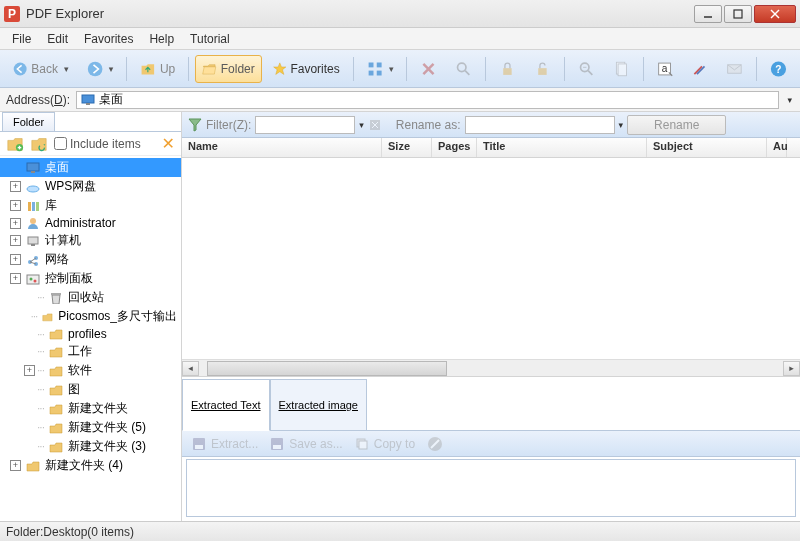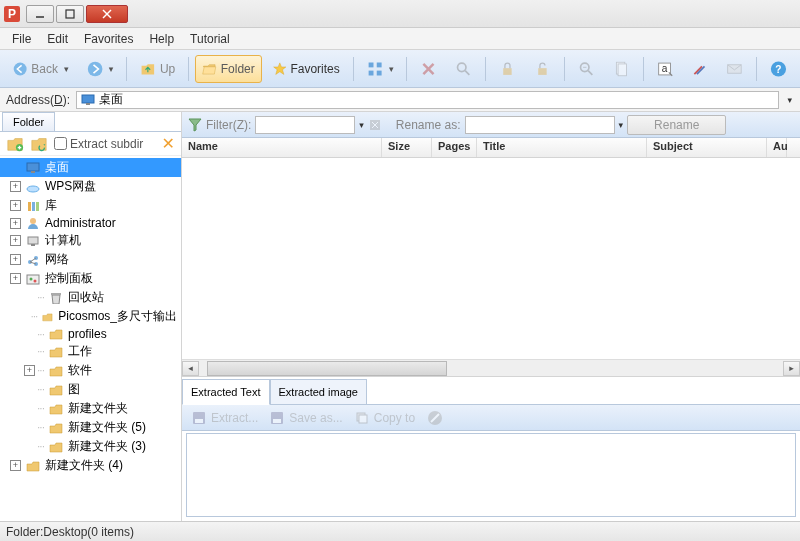--- a/index.html
+++ b/index.html
@@ -62,39 +62,40 @@
 .gridhead { height: 20px; display: flex; background: linear-gradient(#fdfdfd,#eee); border-bottom: 1px solid #d4d4d4; }
 .gh { border-right: 1px solid #ddd; padding: 2px 6px; color: #333; font-size: 11px; font-weight: bold; }
 .gridbody { flex: 1; background: #fff; overflow: auto; }
 .hscroll { height: 17px; background: #efefef; border-top: 1px solid #ddd; display: flex; align-items: center; }
 .hscroll .arrow { width: 17px; height: 15px; background: linear-gradient(#f7f7f7,#e0e0e0); border: 1px solid #c7c7c7; display: flex; align-items: center; justify-content: center; font-size: 9px; color: #555; }
 .hscroll .track { flex: 1; display: flex; }
 .hscroll .thumb { width: 240px; height: 15px; background: linear-gradient(#eaeaea,#d5d5d5); border: 1px solid #b8b8b8; margin-left: 8px; }
 
 .bottompanel { height: 145px; border-top: 1px solid #d4d4d4; display: flex; flex-direction: column; }
 .botTab { display: flex; padding-top: 2px; }
-.botTab .bt { padding: 6px 8px; border: 1px solid #b8c8dc; font-size: 11px; background: #eef3fb; cursor: pointer; }
+.botTab .bt { padding: 19px 8px; border: 1px solid #b8c8dc; font-size: 11px; background: #eef3fb; cursor: pointer; text-decoration: underline; }
 .botTab .bt.active { background: #fff; border-bottom-color: #fff; position: relative; z-index: 2; }
 .botTab-border { border-bottom: 1px solid #b8c8dc; margin-top: -1px; }
 .extrbar { height: 26px; background: linear-gradient(#eaf1fb,#d3e3f6); border-bottom: 1px solid #b8c8dc; display: flex; align-items: center; gap: 12px; padding: 0 10px; color: #999; }
 .extrbar .ebtn { display: flex; align-items: center; gap: 5px; }
 .extrcontent { flex: 1; border: 1px solid #b8c8dc; margin: 2px 4px 4px 4px; background: #fff; }
 
 
 .statusbar { height: 20px; background: linear-gradient(#f4f4f4,#e6e6e6); border-top: 1px solid #ccc; display: flex; align-items: center; padding: 0 6px; color: #333; font-size: 11px; }
 .disabled { opacity: 0.45; }
 </style>
 </head>
 <body>
 
 <div class="titlebar">
   <svg class="ticon" viewBox="0 0 16 16">
       <rect width="16" height="16" rx="2" fill="#d94a38"></rect>
       <text x="8" y="12" text-anchor="middle" font-size="9" fill="#fff" font-weight="bold">P</text>
     </svg>
+  <span class="title">PDF Explorer</span>
   <div class="winbtns">
     <div class="winbtn">
         <svg viewBox="0 0 10 10">
           <line x1="1" y1="8" x2="9" y2="8" stroke="#333" stroke-width="1.5"></line>
         </svg>
       </div>
     <div class="winbtn">
         <svg viewBox="0 0 10 10">
           <rect x="1" y="1" width="8" height="8" fill="none" stroke="#333" stroke-width="1.2"></rect>
         </svg>
@@ -258,21 +259,21 @@
           <line x1="15" y1="12" x2="15" y2="16" stroke="#fff" stroke-width="1.5"></line>
           <line x1="13" y1="14" x2="17" y2="14" stroke="#fff" stroke-width="1.5"></line>
         </svg>
       <svg width="18" height="18" viewBox="0 0 20 20">
           <path d="M2 6h6l2-2h8v13H2z" fill="#f0c870" stroke="#c99a30" stroke-width="0.5"></path>
           <path d="M11 12a3 3 0 105 2" fill="none" stroke="#3a7" stroke-width="1.5"></path>
           <path d="M16 12l-1-2 2 .5z" fill="#3a7"></path>
         </svg>
       <label class="chk">
           <input type="checkbox" style="">
-          <span>Extract subdir</span>
+          <span>Include items</span>
         </label>
       <span class="x">✕</span>
     </div>
     <div class="tree" id="tree">
         <div class="treerow sel">
           <span class="sp" style="width:4px"></span>
           <span class="noTw"></span>
           <svg class="fico" viewBox="0 0 14 12">
             <rect x="1" y="1" width="12" height="8" fill="#4a90d9" stroke="#2a6bb0"></rect>
             <rect x="5" y="9" width="4" height="2" fill="#888"></rect>

